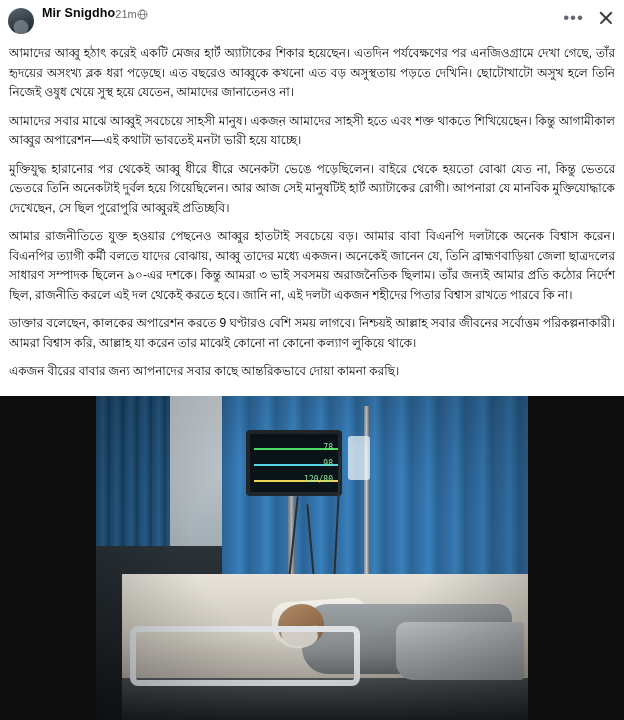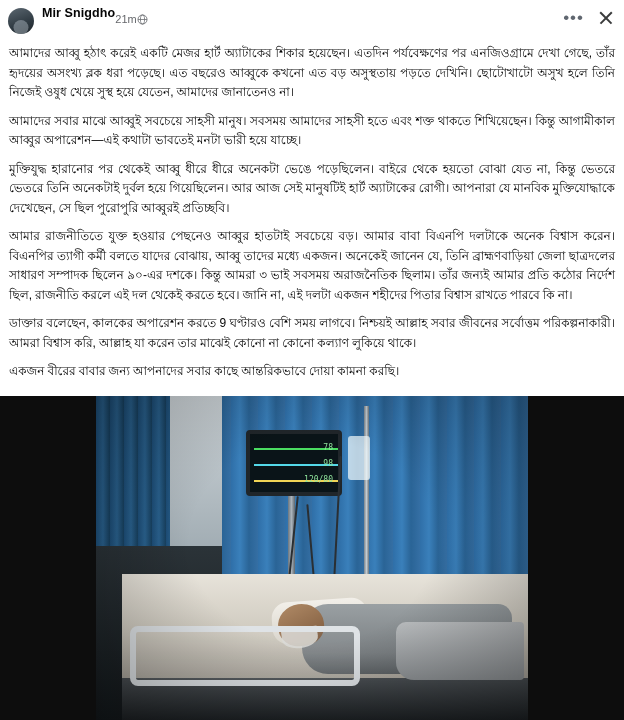--- a/index.html
+++ b/index.html
@@ -55,21 +55,21 @@
   .author-name {
     font-size: 12.5px;
     font-weight: bold;
     color: #050505;
     line-height: 15px;
     letter-spacing: 0.1px;
   }
   .meta-row {
     display: flex;
     align-items: center;
-    margin-top: 7px;
+    margin-top: 1px;
   }
   .timestamp {
     font-size: 11px;
     color: #65676b;
     line-height: 13px;
   }
   .globe-icon {
     width: 11px;
     height: 11px;
     display: inline-block;
@@ -311,21 +311,21 @@
       </div>
     </div>
     <div class="header-actions">
       <div class="dots-icon">•••</div>
       <div class="close-icon"></div>
     </div>
   </div>
 
   <div class="post-body">
     <p class="para">আমাদের আব্বু হঠাৎ করেই একটি মেজর হার্ট অ্যাটাকের শিকার হয়েছেন। এতদিন পর্যবেক্ষণের পর এনজিওগ্রামে দেখা গেছে, তাঁর হৃদয়ের অসংখ্য ব্লক ধরা পড়েছে। এত বছরেও আব্বুকে কখনো এত বড় অসুস্থতায় পড়তে দেখিনি। ছোটোখাটো অসুখ হলে তিনি নিজেই ওষুধ খেয়ে সুস্থ হয়ে যেতেন, আমাদের জানাতেনও না।</p>
-    <p class="para">আমাদের সবার মাঝে আব্বুই সবচেয়ে সাহসী মানুষ। সবসময় আমাদের সাহসী হতে এবং শক্ত থাকতে শিখিয়েছেন। কিন্তু আগামীকাল আব্বুর অপারেশন—এই কথাটা ভাবতেই মনটা ভারী হয়ে যাচ্ছে।</p>
+    <p class="para">আমাদের সবার মাঝে আব্বুই সবচেয়ে সাহসী মানুষ। একজন় আমাদের সাহসী হতে এবং শক্ত থাকতে শিখিয়েছেন। কিন্তু আগামীকাল আব্বুর অপারেশন—এই কথাটা ভাবতেই মনটা ভারী হয়ে যাচ্ছে।</p>
     <p class="para">মুক্তিযুদ্ধ হারানোর পর থেকেই আব্বু ধীরে ধীরে অনেকটা ভেঙে পড়েছিলেন। বাইরে থেকে হয়তো বোঝা যেত না, কিন্তু ভেতরে ভেতরে তিনি অনেকটাই দুর্বল হয়ে গিয়েছিলেন। আর আজ সেই মানুষটিই হার্ট অ্যাটাকের রোগী। আপনারা যে মানবিক মুক্তিযোদ্ধাকে দেখেছেন, সে ছিল পুরোপুরি আব্বুরই প্রতিচ্ছবি।</p>
     <p class="para">আমার রাজনীতিতে যুক্ত হওয়ার পেছনেও আব্বুর হাতটাই সবচেয়ে বড়। আমার বাবা বিএনপি দলটাকে অনেক বিশ্বাস করেন। বিএনপির ত্যাগী কর্মী বলতে যাদের বোঝায়, আব্বু তাদের মধ্যে একজন। অনেকেই জানেন যে, তিনি ব্রাহ্মণবাড়িয়া জেলা ছাত্রদলের সাধারণ সম্পাদক ছিলেন ৯০-এর দশকে। কিন্তু আমরা ৩ ভাই সবসময় অরাজনৈতিক ছিলাম। তাঁর জন্যই আমার প্রতি কঠোর নির্দেশ ছিল, রাজনীতি করলে এই দল থেকেই করতে হবে। জানি না, এই দলটা একজন শহীদের পিতার বিশ্বাস রাখতে পারবে কি না।</p>
     <p class="para">ডাক্তার বলেছেন, কালকের অপারেশন করতে 9 ঘণ্টারও বেশি সময় লাগবে। নিশ্চয়ই আল্লাহ সবার জীবনের সর্বোত্তম পরিকল্পনাকারী। আমরা বিশ্বাস করি, আল্লাহ যা করেন তার মাঝেই কোনো না কোনো কল্যাণ লুকিয়ে থাকে।</p>
     <p class="para">একজন বীরের বাবার জন্য আপনাদের সবার কাছে আন্তরিকভাবে দোয়া কামনা করছি।</p>
   </div>
 
   <div class="photo-wrap">
     <div class="photo" title="Elderly man lying in a hospital bed with monitoring equipment and blue curtains">
       <div class="curtain"></div>
       <div class="curtain-left"></div>

